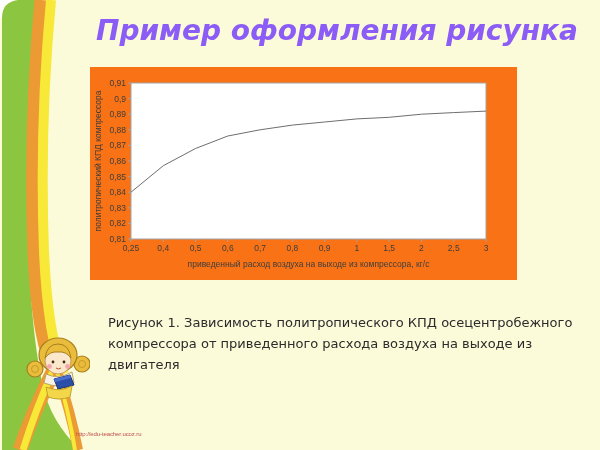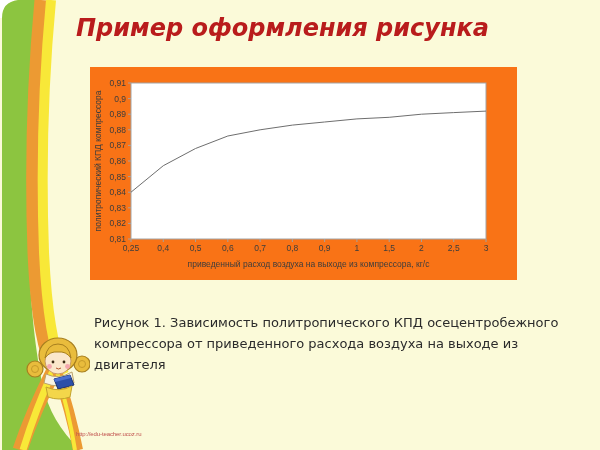--- a/index.html
+++ b/index.html
@@ -1,34 +1,34 @@
 <!DOCTYPE html>
 <html style="--cream: #FBFAD9; --green: #8CC540; --orange: #EC9A33; --yellow: #F8E838;"><head>
 <meta charset="utf-8">
 <style>
   html,body{margin:0;padding:0;background:#ffffff;font-family:"Liberation Sans",sans-serif;}
   .slide{position:relative;width:600px;height:450px;background:var(--cream,#FBFAD9);overflow:hidden;}
 
   .page-title{
-    position:absolute;left:76px;top:14px;width:470px;
+    position:absolute;left:96px;top:14px;width:470px;
     font-family:"DejaVu Sans",sans-serif;
-    font-size:24px;font-weight:bold;font-style:italic;color:#b91c1c;
+    font-size:28px;font-weight:bold;font-style:italic;color:#8b5cf6;
     letter-spacing:0px;white-space:nowrap;
   }
 
   .chart-panel{
     position:absolute;left:90px;top:67px;width:427px;height:213px;
     background:#f97316;
   }
   .chart-panel svg{display:block;}
   .tick{font-family:"Liberation Sans",sans-serif;font-size:8.5px;fill:#3d3d3d;}
   .axis-title{font-family:"Liberation Sans",sans-serif;font-size:8.5px;fill:#3d3d3d;}
 
   .caption{
-    position:absolute;left:94px;top:312px;width:478px;
+    position:absolute;left:108px;top:312px;width:478px;
     font-family:"DejaVu Sans",sans-serif;
     font-size:13px;line-height:21px;color:#2b2b2b;
   }
 
   .deco{position:absolute;left:0;top:0;width:110px;height:450px;}
   .girl{position:absolute;left:26px;top:331px;width:64px;height:78px;}
 
   .footer-url{
     position:absolute;left:76px;top:431px;
     font-size:6px;letter-spacing:-0.1px;color:#c0504d;text-decoration:none;

